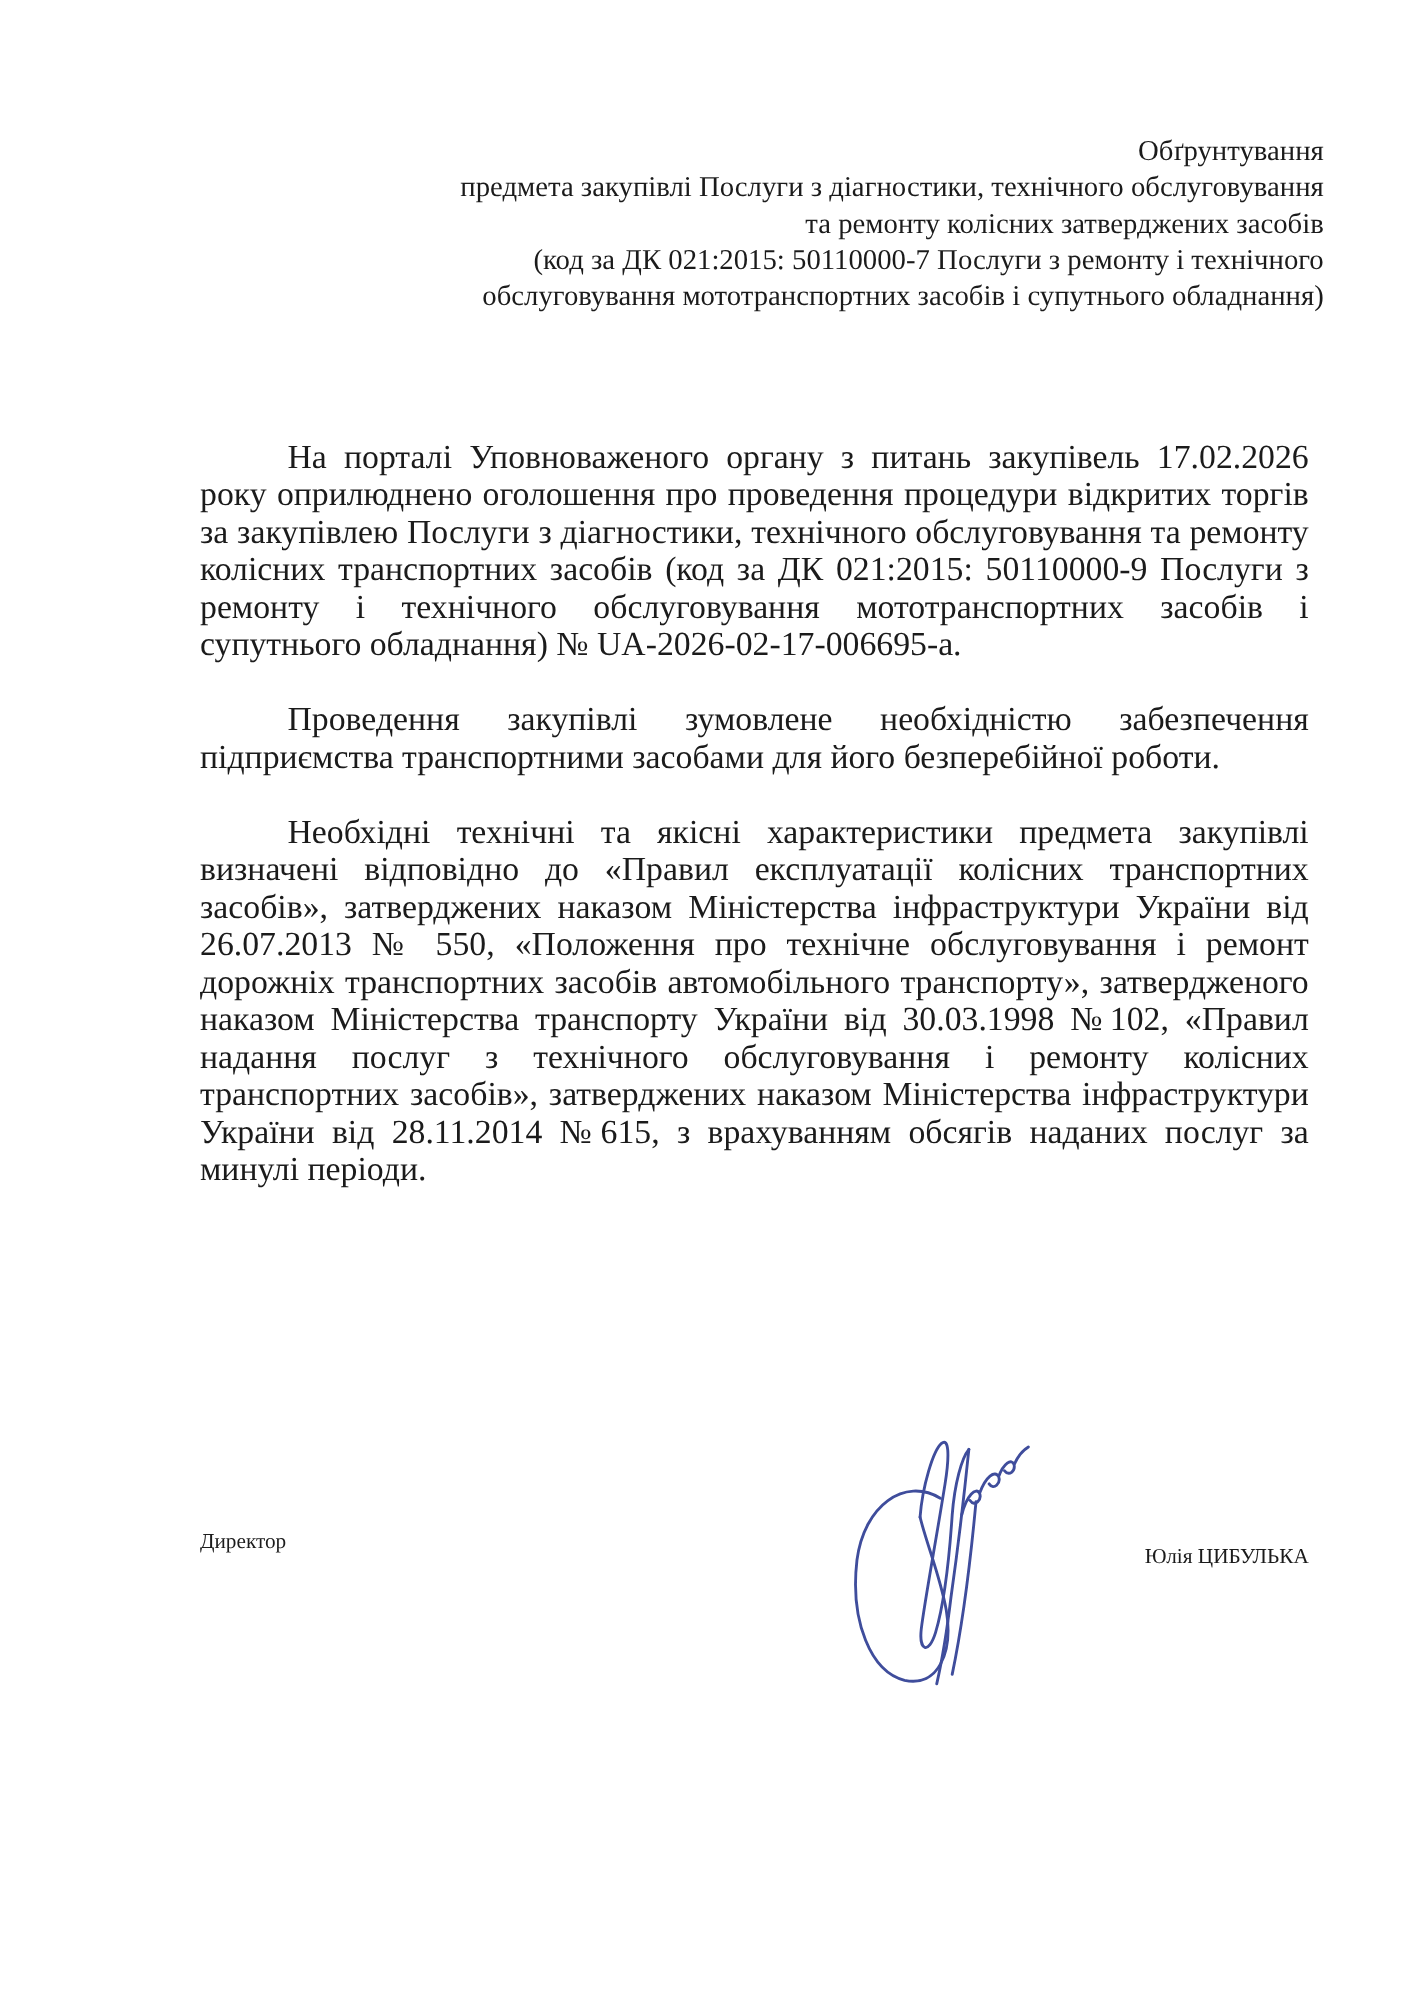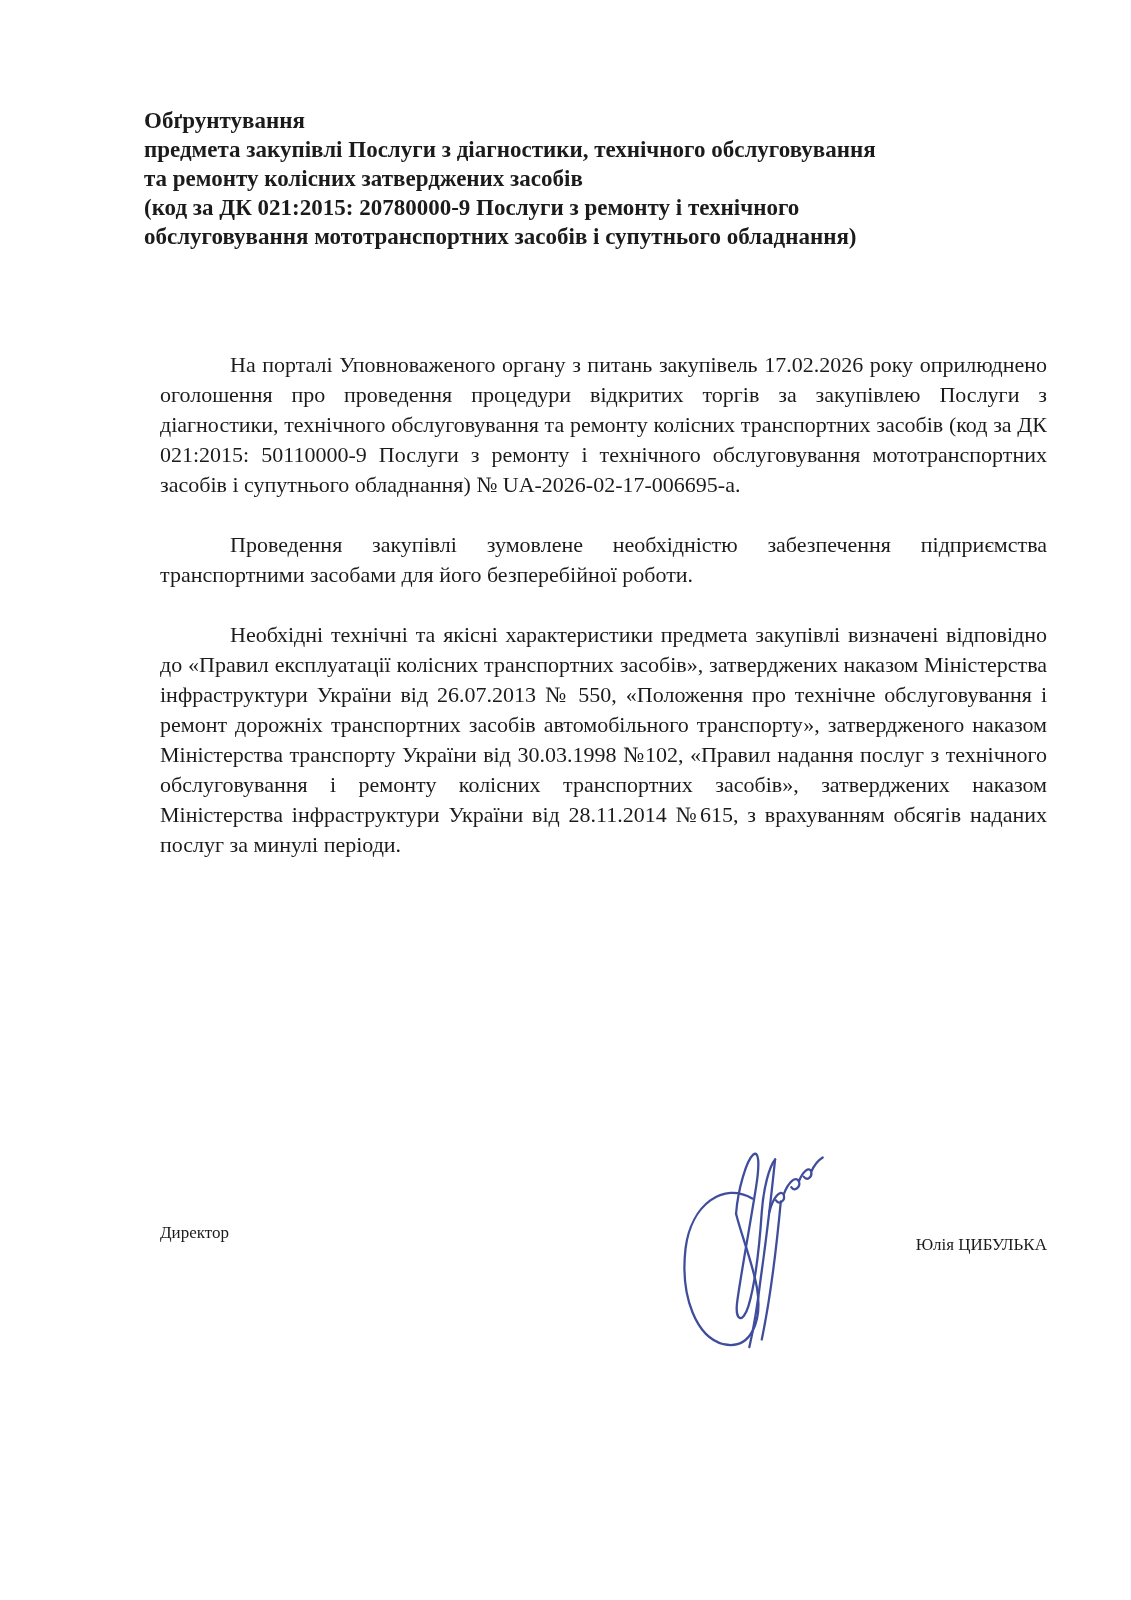--- a/index.html
+++ b/index.html
@@ -12,36 +12,35 @@
     width: 1131px;
     height: 1600px;
     background: #ffffff;
     font-family: "Liberation Serif", "DejaVu Serif", serif;
     color: #1b1b1b;
     overflow: hidden;
   }
   .title-block {
     position: absolute;
     top: 106px;
-    left: 144px;
+    left: 172px;
     width: 887px;
-    text-align: left;
+    text-align: right;
     font-size: 23px;
     line-height: 29px;
-    font-weight: bold;
   }
   .title-line {
     white-space: nowrap;
   }
   .body-block {
     position: absolute;
     top: 350px;
     left: 160px;
     width: 887px;
-    font-size: 22px;
+    font-size: 27px;
     line-height: 30px;
     text-align: justify;
   }
   .para {
     margin: 0 0 30px 0;
     text-indent: 70px;
   }
   .signature-block {
     position: absolute;
     left: 160px;
@@ -78,21 +77,21 @@
 </style>
 </head>
 <body>
 
 <div class="page">
 
   <header class="title-block">
     <div class="title-line">Обґрунтування</div>
     <div class="title-line">предмета закупівлі Послуги з діагностики, технічного обслуговування</div>
     <div class="title-line">та ремонту колісних затверджених засобів</div>
-    <div class="title-line">(код за ДК 021:2015: 20780000-9 Послуги з ремонту і технічного</div>
+    <div class="title-line">(код за ДК 021:2015: 50110000-7 Послуги з ремонту і технічного</div>
     <div class="title-line">обслуговування мототранспортних засобів і супутнього обладнання)</div>
   </header>
 
   <main class="body-block">
     <p class="para">На порталі Уповноваженого органу з питань закупівель 17.02.2026 року оприлюднено оголошення про проведення процедури відкритих торгів за закупівлею Послуги з діагностики, технічного обслуговування та ремонту колісних транспортних засобів (код за ДК 021:2015: 50110000-9 Послуги з ремонту і технічного обслуговування мототранспортних засобів і супутнього обладнання) № UA-2026-02-17-006695-a.</p>
     <p class="para">Проведення закупівлі зумовлене необхідністю забезпечення підприємства транспортними засобами для його безперебійної роботи.</p>
     <p class="para">Необхідні технічні та якісні характеристики предмета закупівлі визначені відповідно до «Правил експлуатації колісних транспортних засобів», затверджених наказом Міністерства інфраструктури України від 26.07.2013 № 550, «Положення про технічне обслуговування і ремонт дорожніх транспортних засобів автомобільного транспорту», затвердженого наказом Міністерства транспорту України від 30.03.1998 №102, «Правил надання послуг з технічного обслуговування і ремонту колісних транспортних засобів», затверджених наказом Міністерства інфраструктури України від 28.11.2014 №615, з врахуванням обсягів наданих послуг за минулі періоди.</p>
   </main>
 
   <section class="signature-block">

